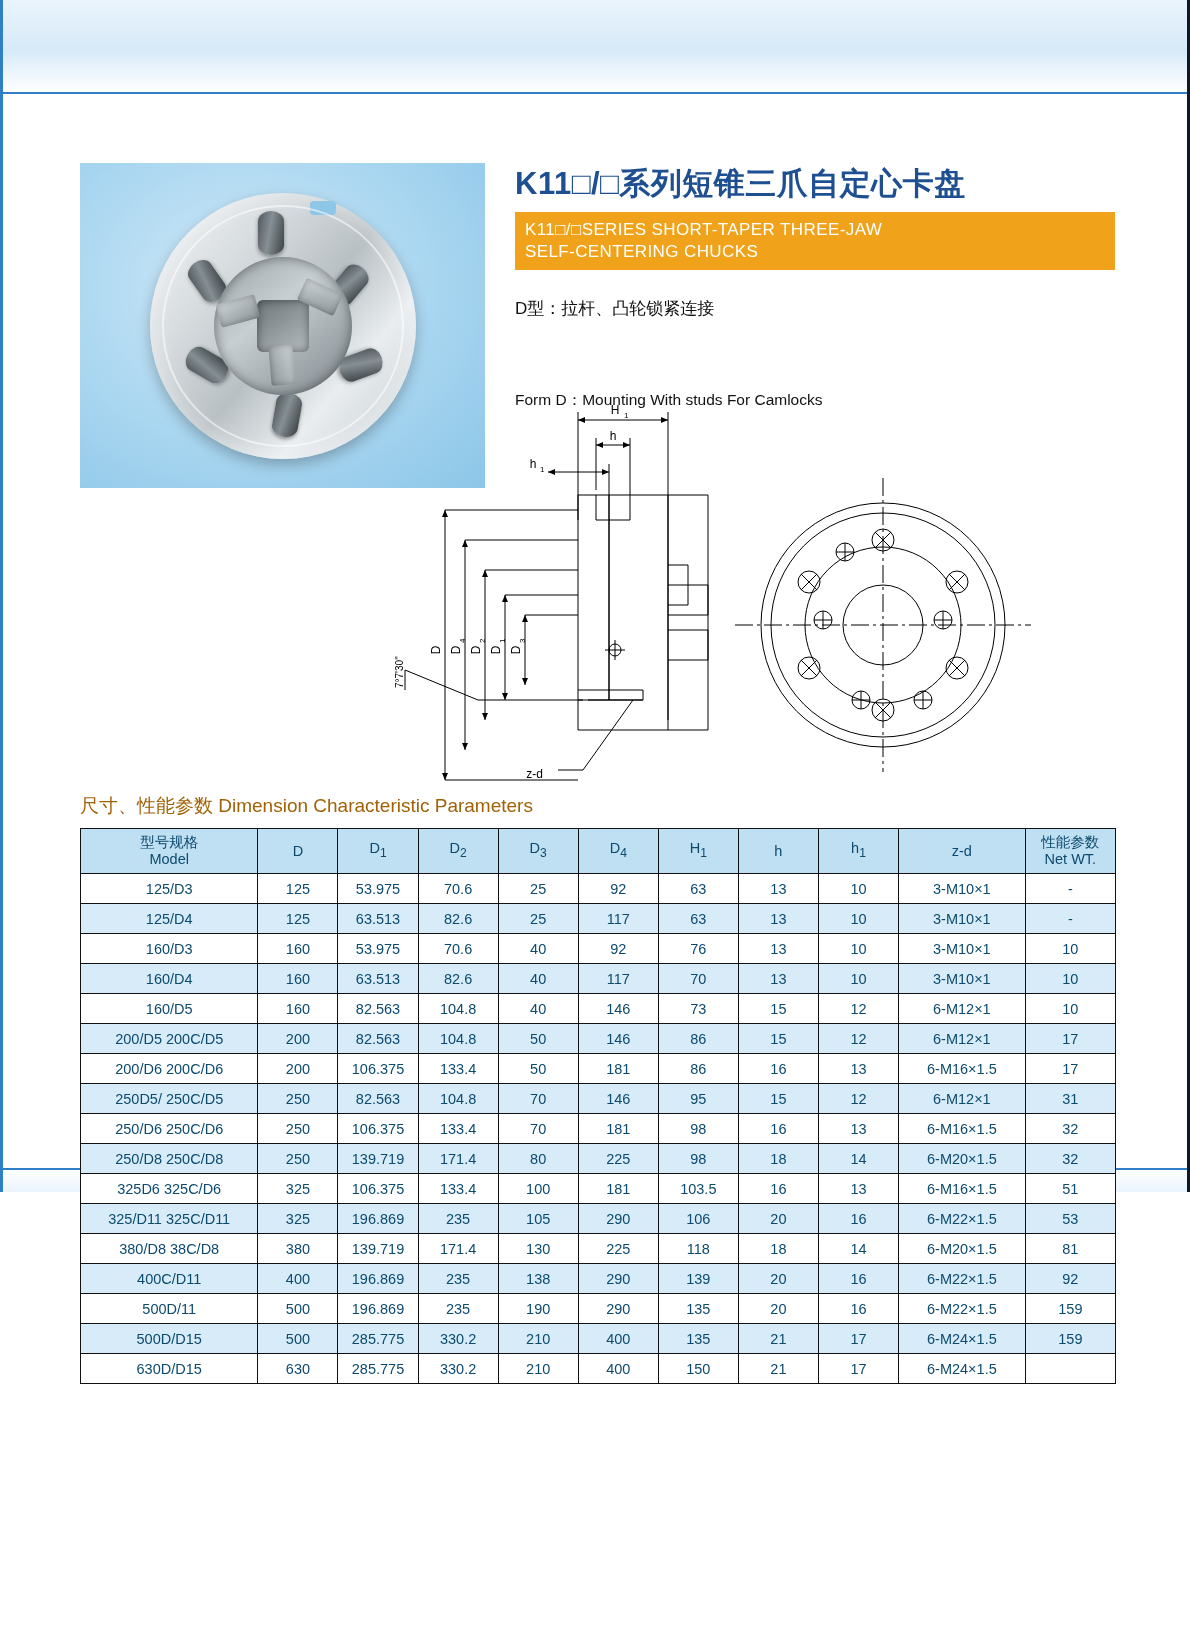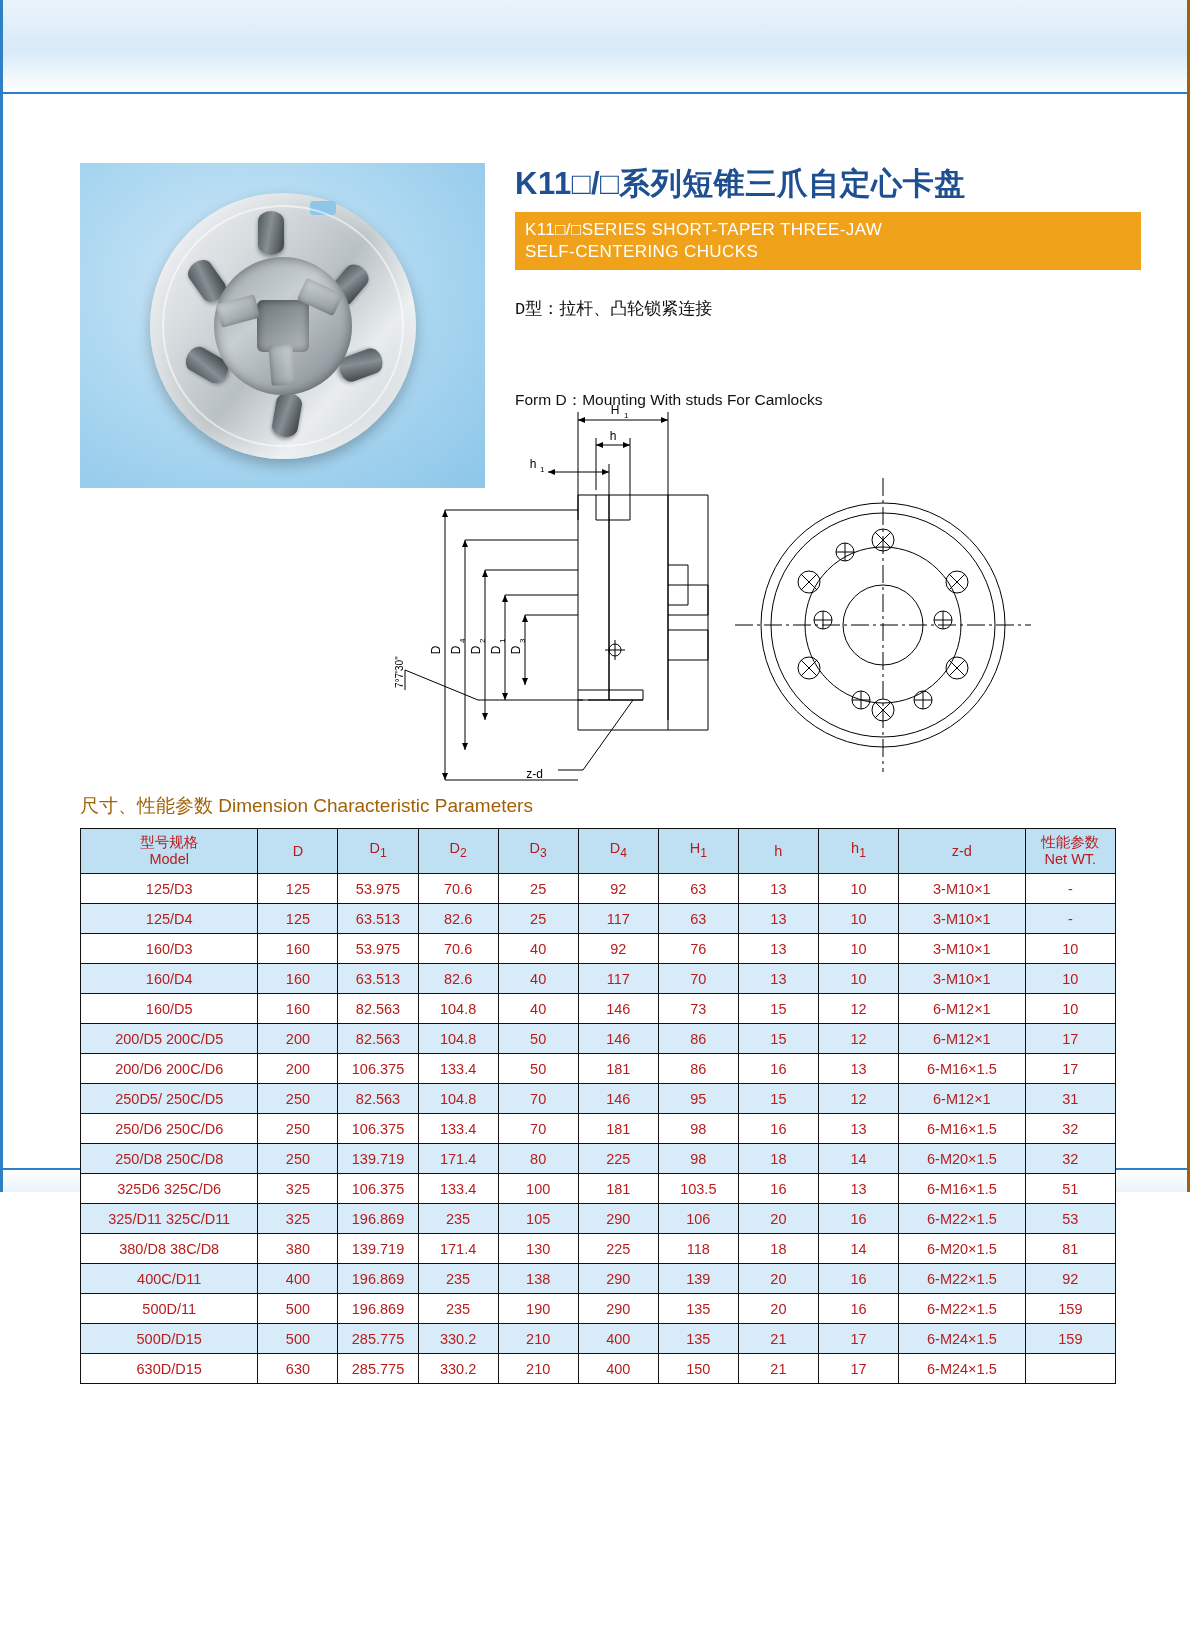--- a/index.html
+++ b/index.html
@@ -13,21 +13,21 @@
     font-family: "Liberation Sans", sans-serif;
     position: relative;
     overflow: hidden;
   }
   .page {
     position: relative;
     width: 1190px;
     height: 1192px;
     box-sizing: border-box;
     border-left: 3px solid #2f7fc7;
-    border-right: 3px solid #a16207;
+    border-right: 3px solid #0f172a;
   }
   .top-bar {
     position: absolute;
     top: 0; left: 0; right: 0;
     height: 92px;
     background: linear-gradient(to bottom, #eaf4fc 0%, #d7eaf8 55%, #ffffff 100%);
     border-bottom: 2px solid #2f7fc7;
   }
   .bottom-bar {
     position: absolute;
@@ -115,38 +115,36 @@
     letter-spacing: .5px;
     white-space: nowrap;
   }
   .title-band {
     position: absolute;
     left: 512px;
     top: 212px;
     width: 600px;
     height: 58px;
     background: #f0a31a;
-    padding-left: 26px;
   }
   .title-en {
     position: absolute;
     left: 10px;
     top: 7px;
     color: #ffffff;
     font-size: 17px;
     line-height: 22px;
     letter-spacing: .4px;
   }
   .form-cn {
     position: absolute;
     left: 512px;
     top: 297px;
     font-size: 17px;
     color: #111;
-    font-family: Liberation Mono, monospace;
   }
   .form-en {
     position: absolute;
     left: 512px;
     top: 350px;
     font-size: 15.5px;
     color: #111;
     margin-top: 40px;
   }
 
@@ -169,21 +167,21 @@
   }
 
   
   table.spec {
     position: absolute;
     left: 77px;
     top: 828px;
     width: 1036px;
     border-collapse: collapse;
     font-size: 14.5px;
-    color: #b91c1c;
+    color: #0c4a6e;
   }
   table.spec th, table.spec td {
     border: 1px solid #111;
     text-align: center;
     height: 29px;
     padding: 0 2px;
   }
   table.spec thead th {
     background: #bfdff2;
     font-weight: normal;

